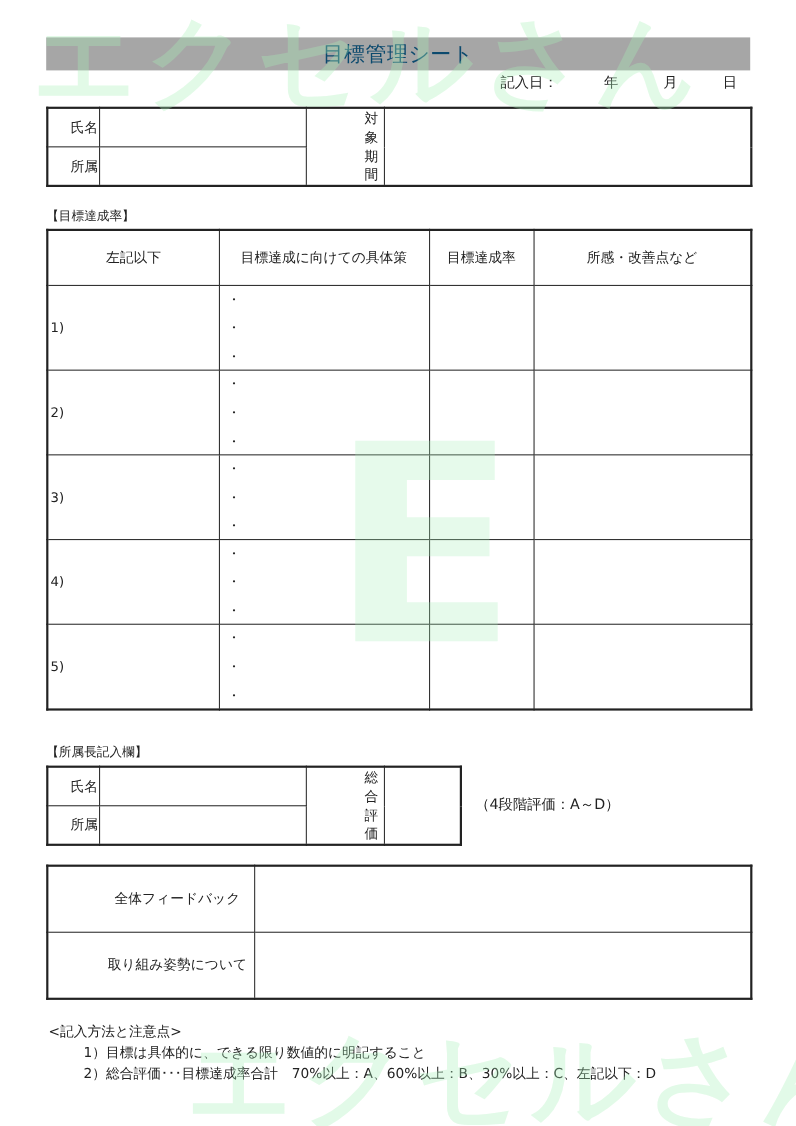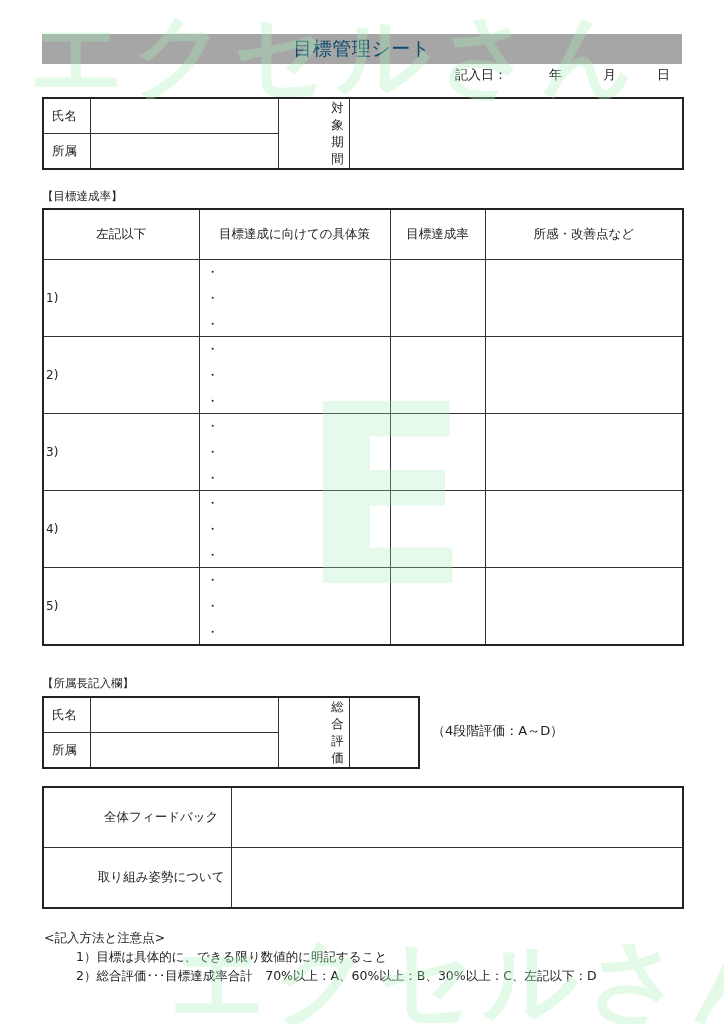--- a/index.html
+++ b/index.html
@@ -18,21 +18,21 @@
   }
   .date-row { top: 66px; height: 18px; font-size: 13px; }
   .date-row span { position: absolute; top: 0; white-space: nowrap; }
 
   table { border-collapse: collapse; position: absolute; table-layout: fixed; }
   td, th { border: 1px solid #333; padding: 0; font-weight: normal; font-size: 12.5px; }
   table.outer { border: 2px solid #222; }
 
   .info { left: 42px; top: 97px; width: 640px; height: 70px; }
   .info td { height: 34px; }
-  .lbl { padding-left: 8px; text-align: left; margin-left: 36px; }
+  .lbl { padding-left: 20px; text-align: left; margin-left: 36px; }
   .ctr { text-align: center; padding-left: 48px; }
 
   .section { font-size: 11.5px; }
   .main { left: 42px; top: 208px; width: 640px; }
   .main th { height: 49px; text-align: center; }
   .main td.rowcell { height: 76px; vertical-align: middle; }
   .main td.num { padding-left: 2px; font-size: 12px; }
   .bullets { display: flex; flex-direction: column; justify-content: space-between; height: 62px; padding-left: 7px; font-size: 12px; line-height: 10px; }
 
   .mgr { left: 42px; top: 696px; width: 376px; height: 70px; }

